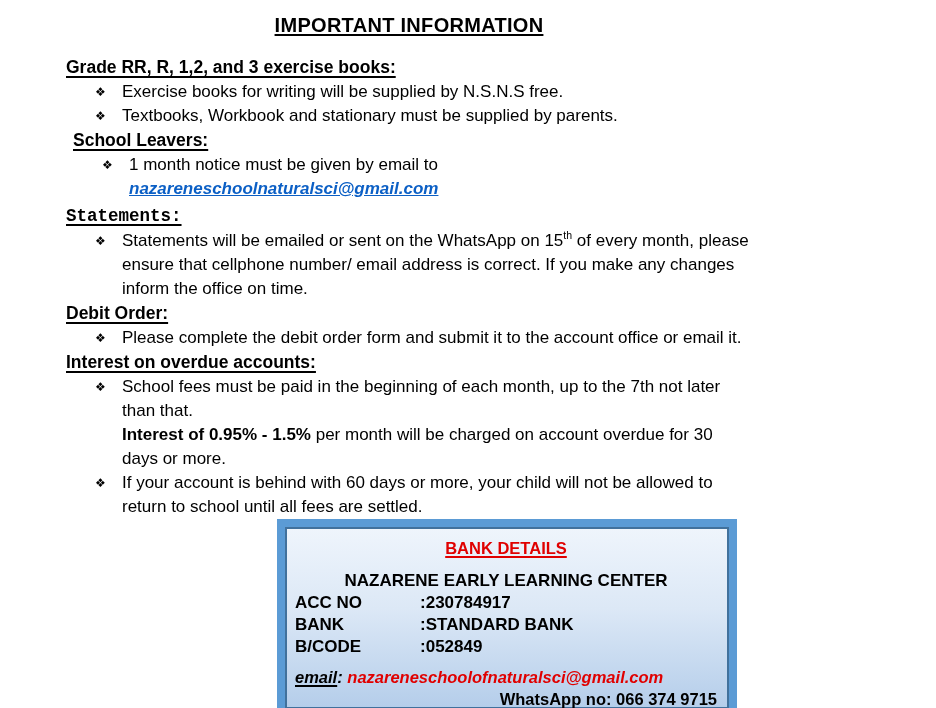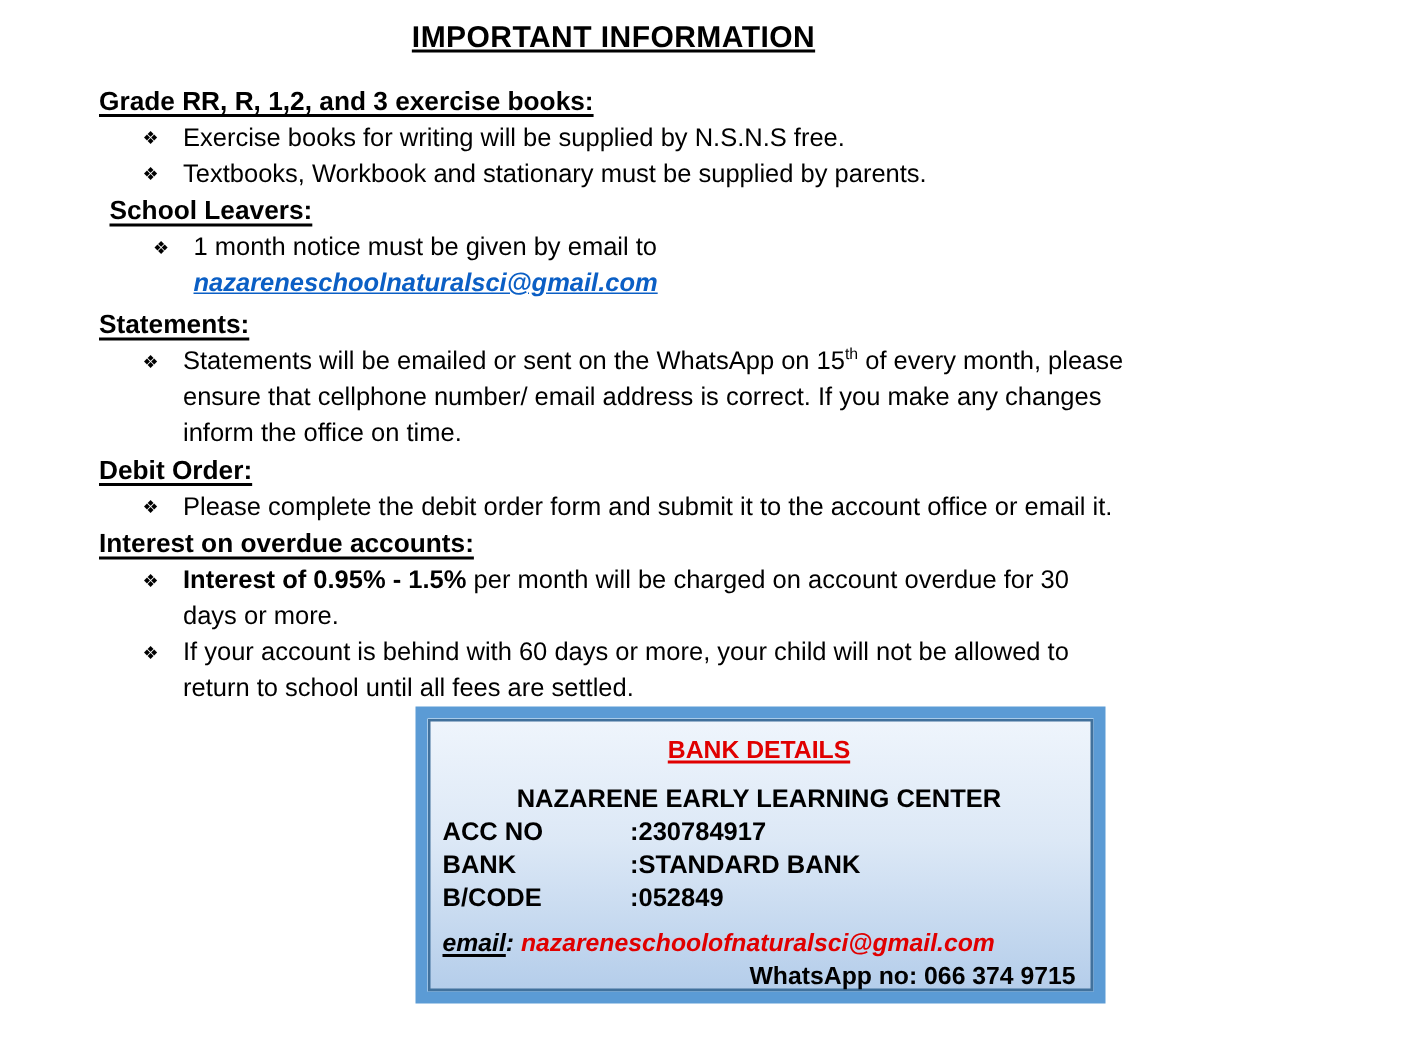--- a/index.html
+++ b/index.html
@@ -23,21 +23,21 @@
     text-decoration-thickness:2px;
     text-underline-offset:2px;
   }
   .heading { line-height:25px; font-size:17.5px; font-weight:bold; }
   .heading > span {
     text-decoration:underline;
     text-decoration-thickness:2px;
     text-underline-offset:3px;
   }
   .heading.indented { padding-left:7px; }
-  .heading.mt { margin-top:3px; }
+  .heading.mt { margin-top:3px;font-family:Liberation Mono, monospace; }
   .bullet {
     display:flex;
     margin-left:29px;
     font-size:17px; line-height:24px;
   }
   .bullet.indent2 { margin-left:36px; }
   .bullet .marker {
     width:27px; flex:0 0 27px;
     font-size:12px; line-height:24px;
     color:#000;
@@ -123,20 +123,21 @@
     <span class="marker">❖</span>
     <span class="bt">Please complete the debit order form and submit it to the account office or email it.</span>
   </div>
 
   <div class="heading">
     <span>Interest on overdue accounts:</span>
   </div>
   <div class="bullet">
     <span class="marker">❖</span>
     <span class="bt">
+      <span class="line">School fees must be paid in the beginning of each month, up to the 7th not later than that.</span>
       <span class="line"><b class="inlinebold">Interest of 0.95% - 1.5%</b><span> per month will be charged on account overdue for 30 days or more.</span></span>
     </span>
   </div>
 
   <div class="bullet">
     <span class="marker">❖</span>
     <span class="bt">If your account is behind with 60 days or more, your child will not be allowed to return to school until all fees are settled.</span>
   </div>
 
   <div class="bank-box">

